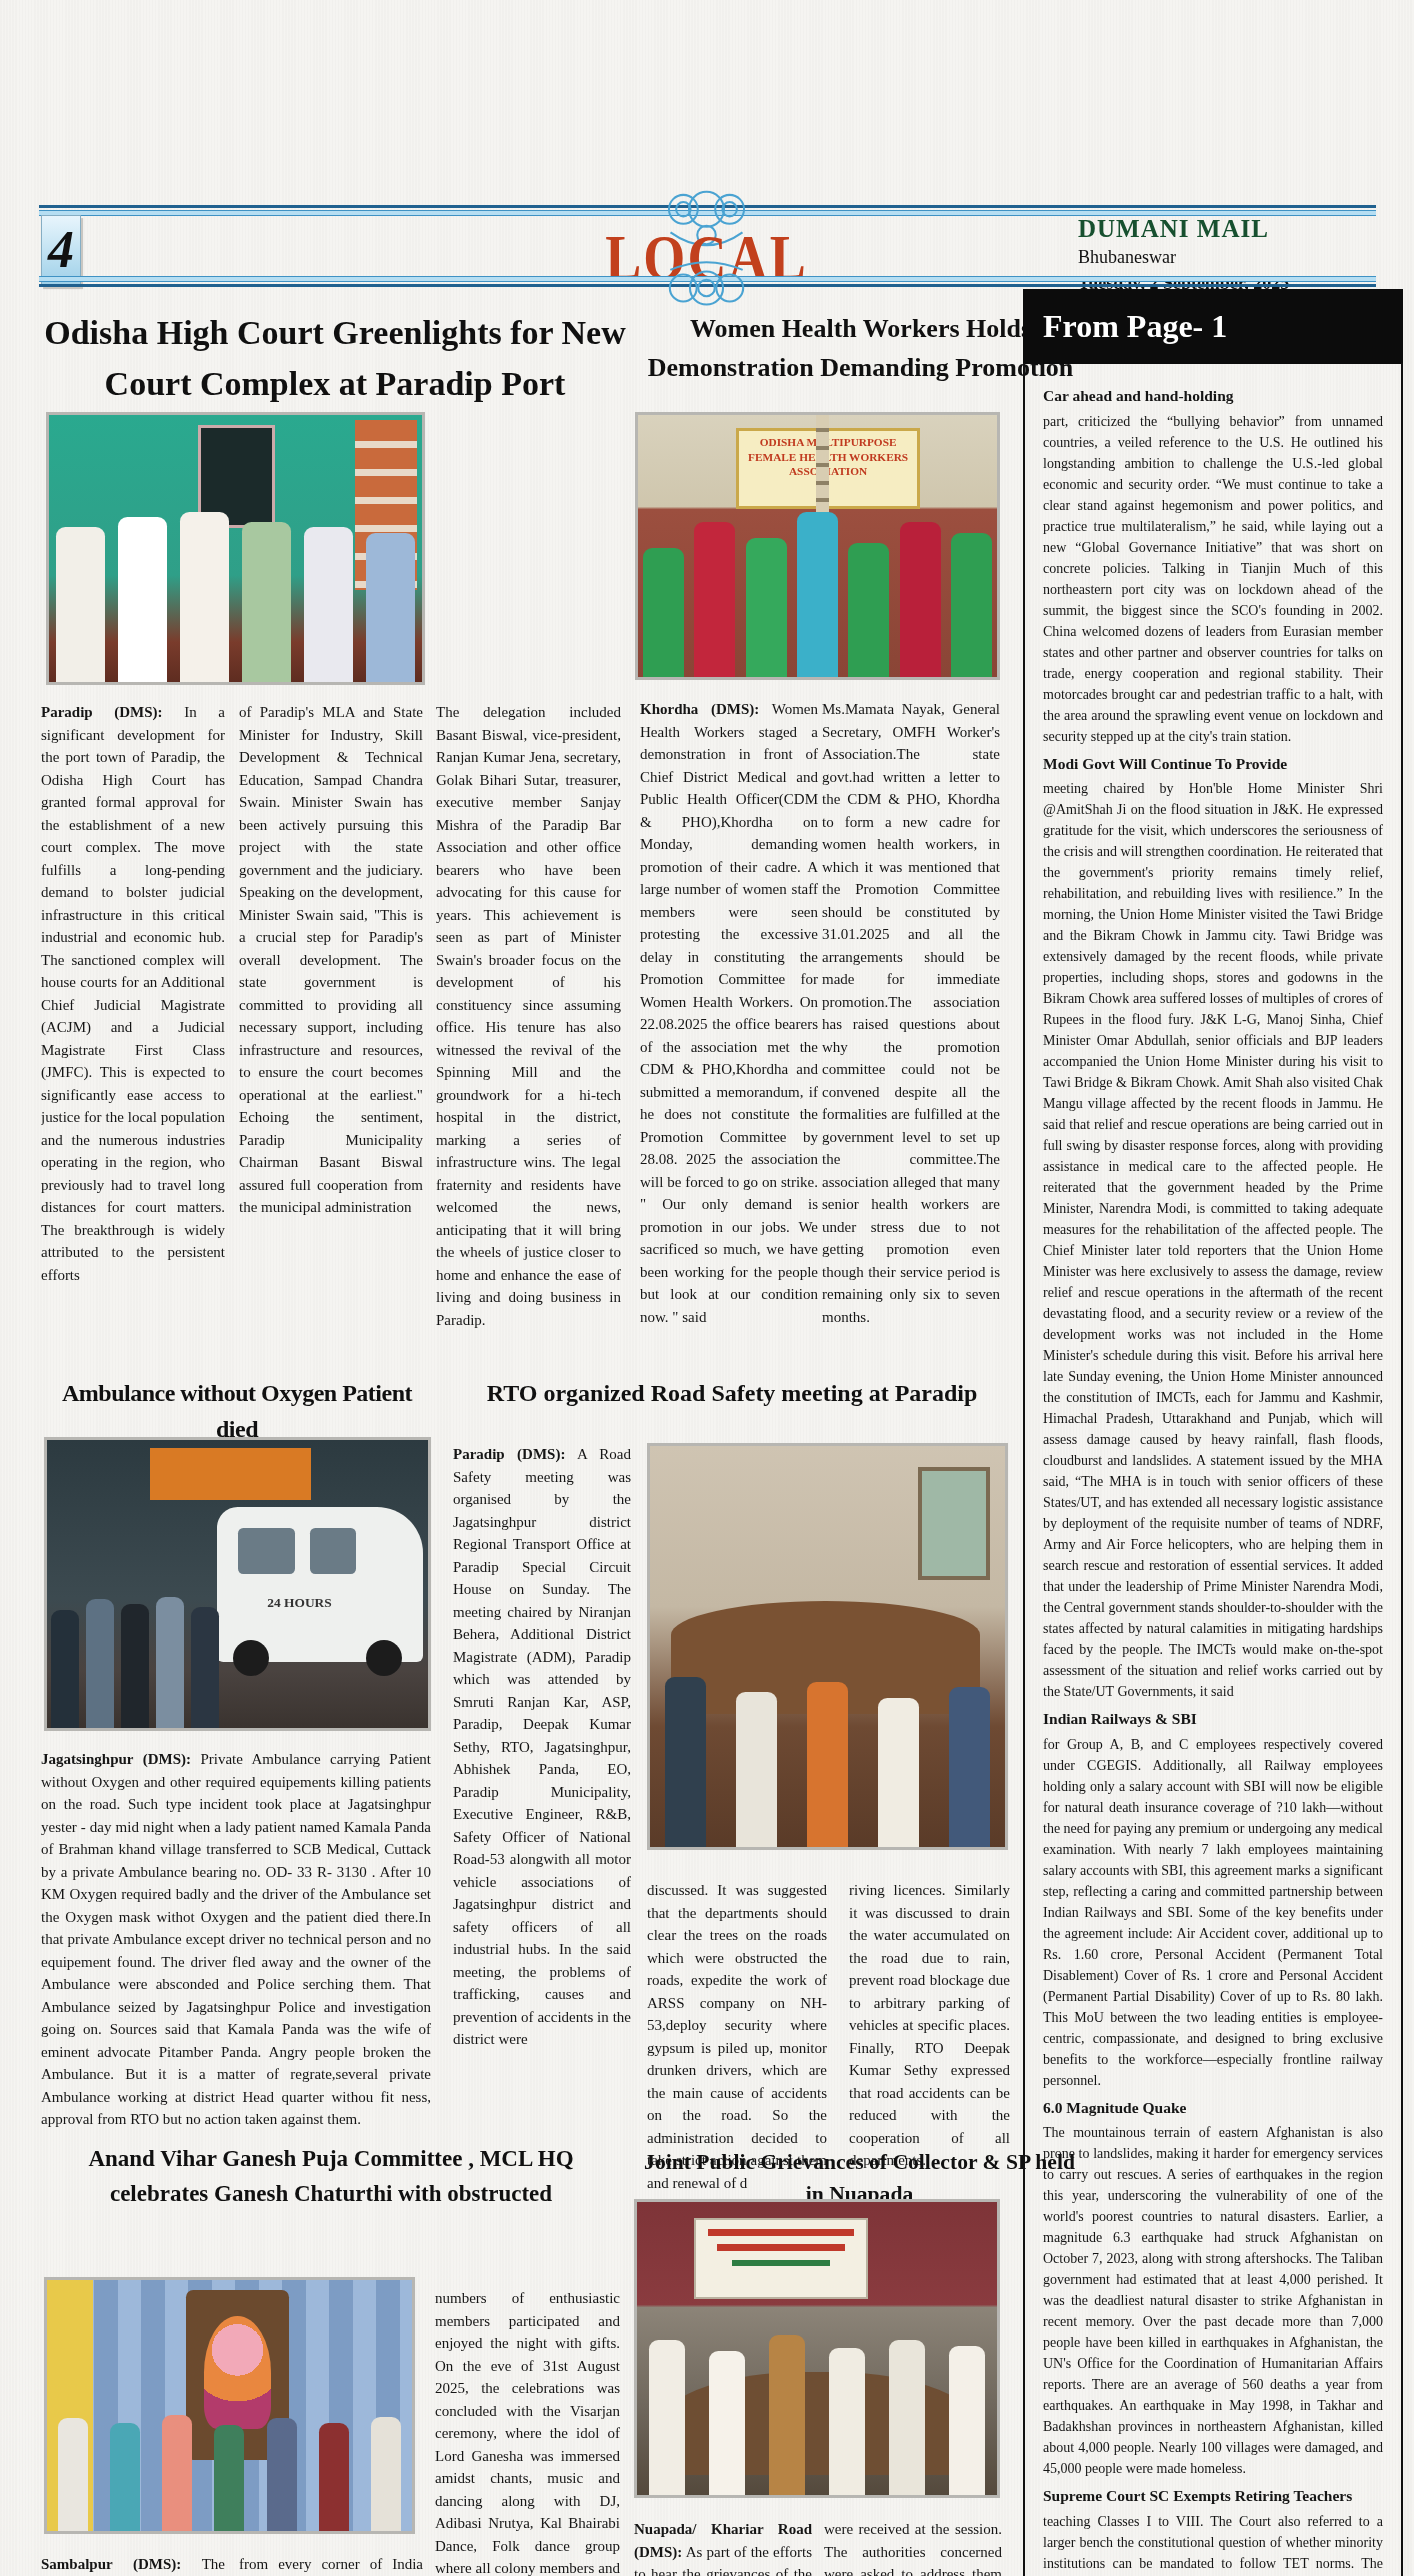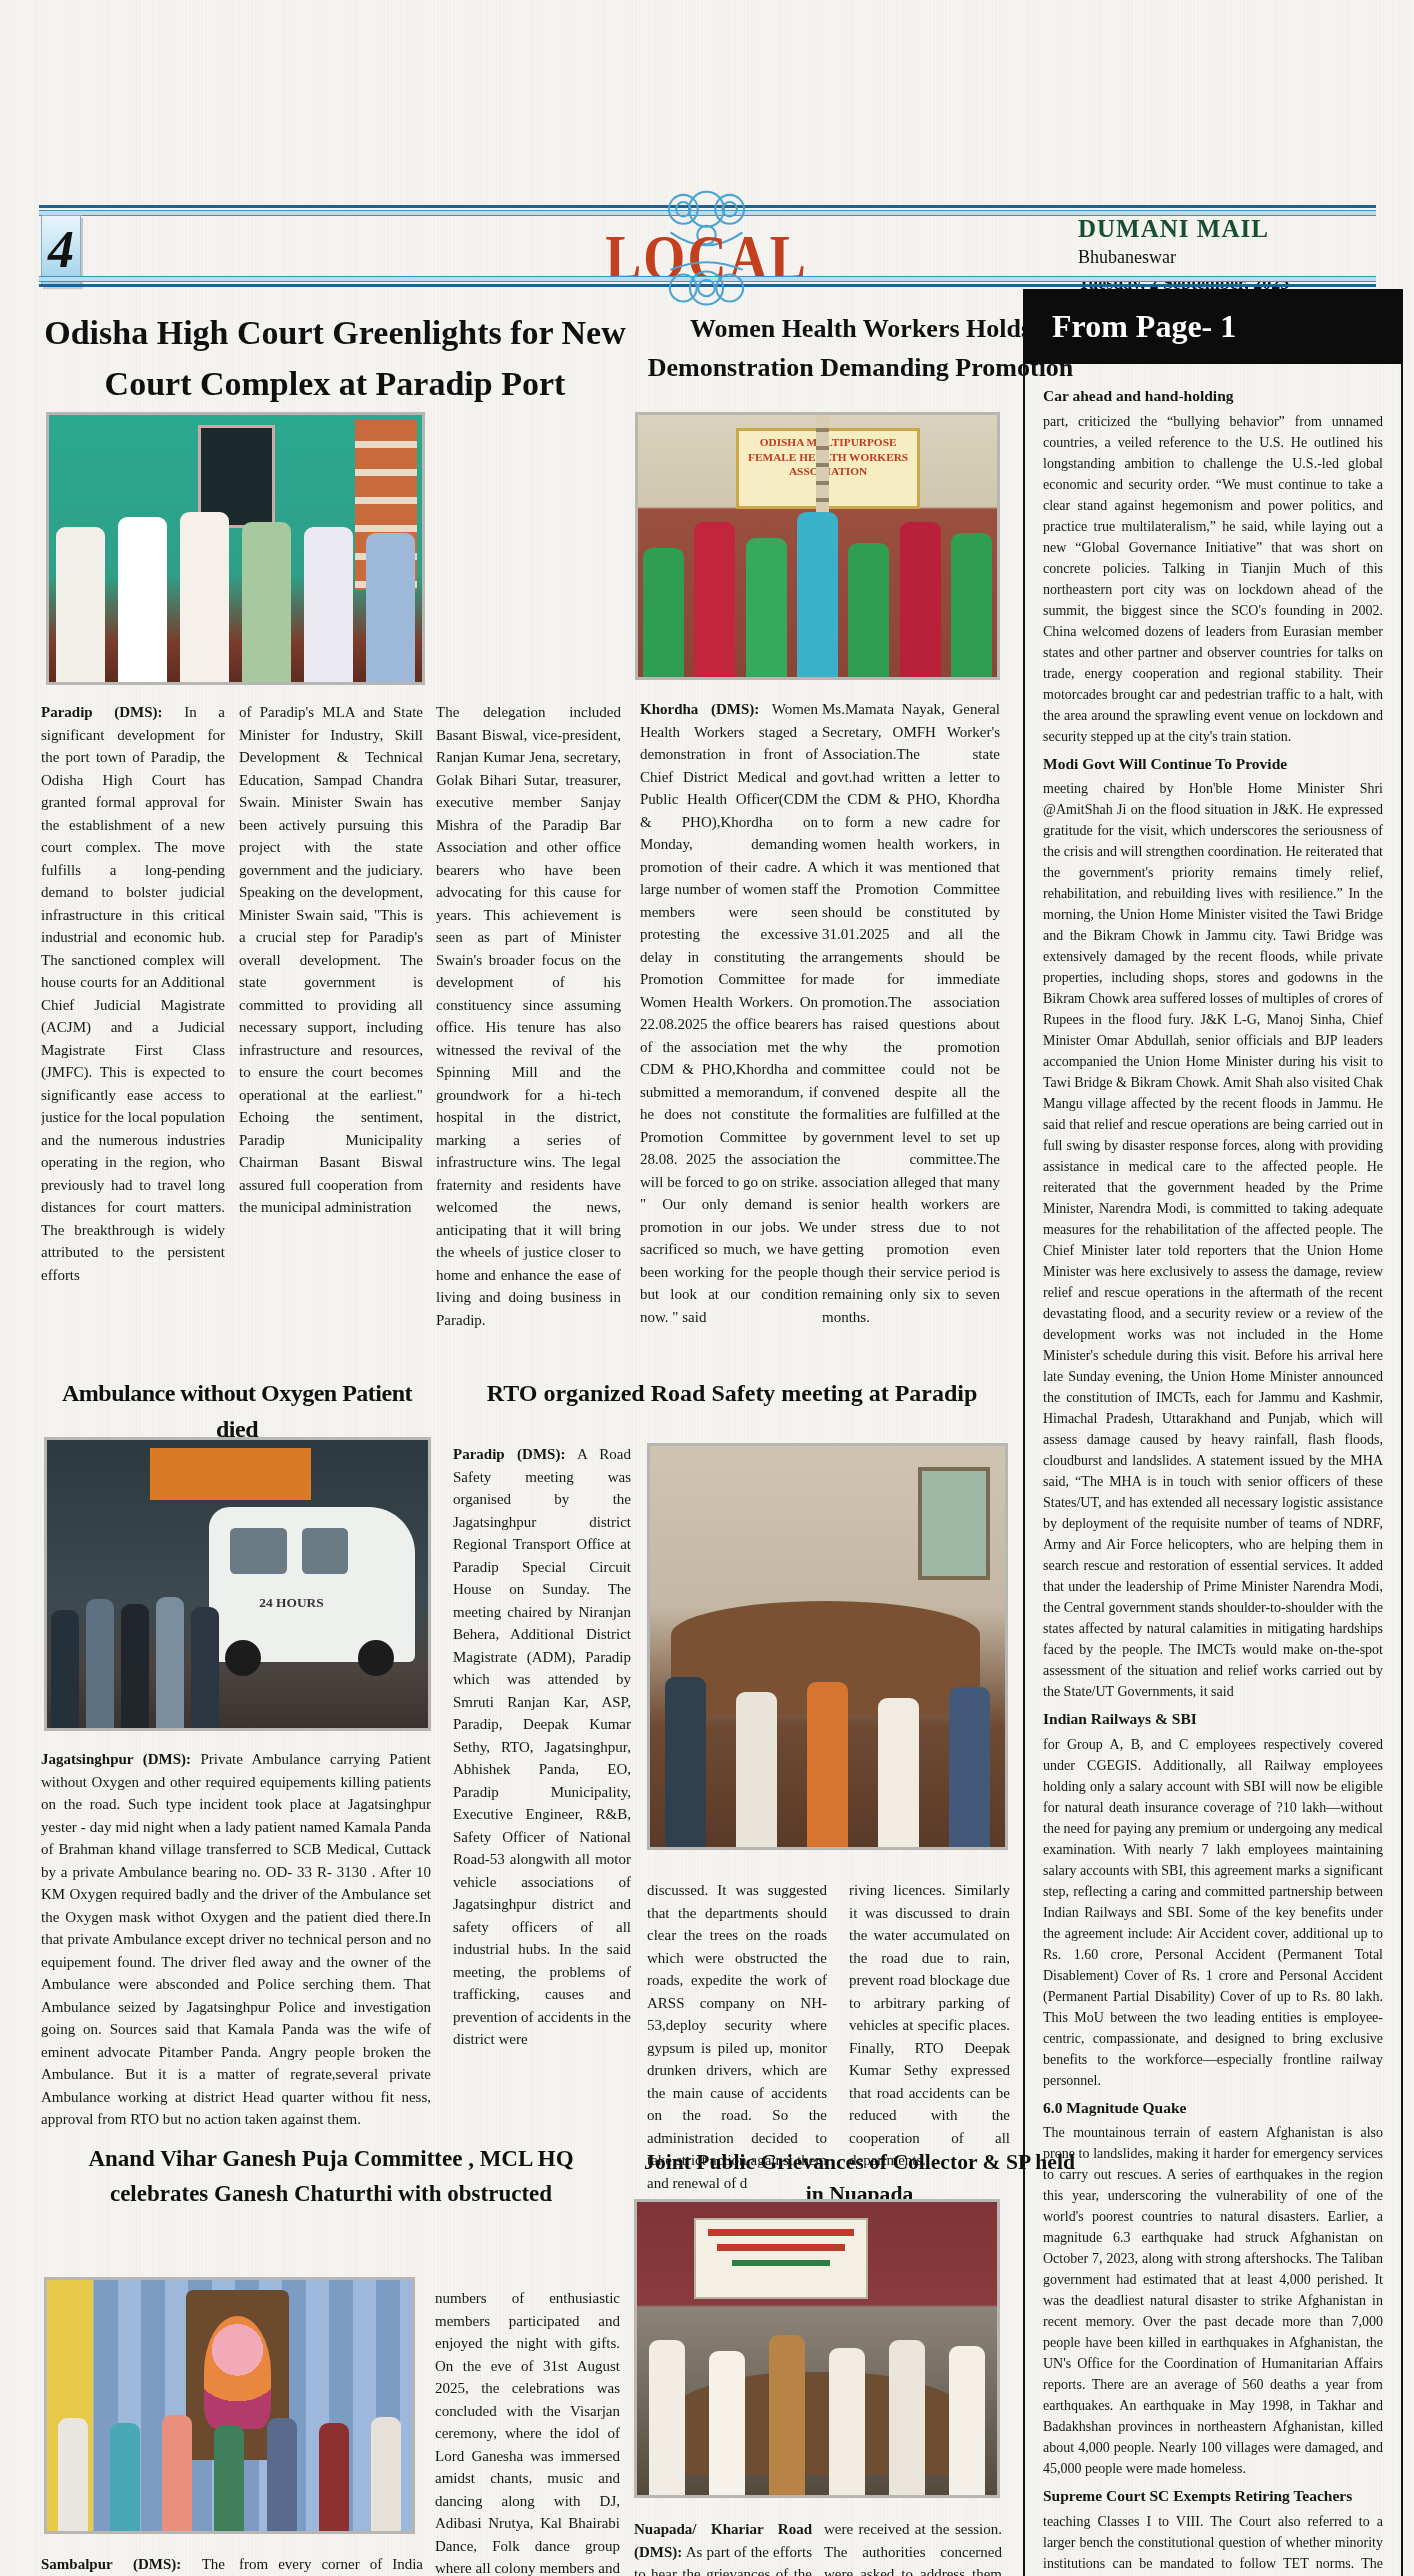--- a/index.html
+++ b/index.html
@@ -12,21 +12,21 @@
   .pagenum{background:linear-gradient(180deg,#e8f5fc 0%,#bfe1f2 55%,#9fd0e8 100%);
            border:1px solid #86aec4;box-shadow:2.1px 3.1px 0 #c9c7c2;text-align:center;}
   .pagenum span{font-size:52px;font-style:italic;font-weight:700;color:#111;line-height:67px;}
   .local{color:#c2401d;font-weight:700;font-size:54px;letter-spacing:2.1px;transform:scaleY(1.18);transform-origin:top center;text-align:center;}
   .brand{color:#17502f;font-weight:700;font-size:25px;font-variant:small-caps;letter-spacing:1px;}
   .brand-sub{font-size:18px;color:#111;margin-top:4.1px;}
   .brand-date{font-size:18px;color:#111;font-weight:700;margin-top:5.2px;}
   .hl{font-weight:700;text-align:center;color:#101010;line-height:1.5;}
   .col{font-size:15px;line-height:1.5;text-align:justify;overflow:hidden;}
   .col b{font-size:15px;}
-  .fpbox-bar{background:#0c0c0c;color:#fff;font-weight:700;font-size:32px;line-height:75px;padding-left:29px;}
+  .fpbox-bar{background:#0c0c0c;color:#fff;font-weight:700;font-size:32px;line-height:75px;padding-left:20px;}
   .fpcol{font-size:14px;line-height:1.5;text-align:justify;overflow:hidden;}
   .fpcol h3{font-size:15.5px;margin:5.2px 0 3.1px 0;}
   .fpcol p{margin:0 0 3.1px 0;}
   .photo{border:3.1px solid #b7b6b2;overflow:hidden;}
   .figrow{position:absolute;bottom:0;left:0;right:0;display:flex;justify-content:space-around;align-items:flex-end;}
   .fig{border-radius:9.3px 9.3px 0 0;}
   .banner-strip{position:absolute;text-align:center;font-weight:700;overflow:hidden;}
 </style>
 </head>
 <body>
@@ -120,21 +120,21 @@
   <div class="abs col" style="left:640px;top:698px;width:178px;height:672px;">
     <b>Khordha (DMS):</b>
     <span>Women Health Workers staged a demonstration in front of Chief District Medical and Public Health Officer(CDM &amp; PHO),Khordha on Monday, demanding promotion of their cadre. A large number of women staff members were seen protesting the excessive delay in constituting the Promotion Committee for Women Health Workers. On 22.08.2025 the office bearers of the association met the CDM &amp; PHO,Khordha and submitted a memorandum, if he does not constitute the Promotion Committee by 28.08. 2025 the association will be forced to go on strike. " Our only demand is promotion in our jobs. We sacrificed so much, we have been working for the people but look at our condition now. " said</span>
   </div>
   <div class="abs col" style="left:822px;top:698px;width:178px;height:672px;">Ms.Mamata Nayak, General Secretary, OMFH Worker's Association.The state govt.had written a letter to the CDM &amp; PHO, Khordha to form a new cadre for women health workers, in which it was mentioned that the Promotion Committee should be constituted by 31.01.2025 and all the arrangements should be made for immediate promotion.The association has raised questions about why the promotion committee could not be convened despite all the formalities are fulfilled at the government level to set up the committee.The association alleged that many senior health workers are under stress due to not getting promotion even though their service period is remaining only six to seven months.</div>
 
   <div class="abs hl" style="left:41px;top:1375px;width:392px;font-size:24px;letter-spacing:-0.5px;">Ambulance without Oxygen Patient died</div>
 
   <div class="abs photo" style="left:44px;top:1437px;width:387px;height:294px;background:linear-gradient(180deg,#2c3a40 0%,#3c4a50 55%,#4a4340 80%,#3a332f 100%);">
     <div class="banner-strip" style="left:103px;top:7.7px;width:155px;height:46px;background:#d97a24;color:#fff;font-size:10.3px;line-height:1.3;padding:3.1px;"></div>
-    <div class="abs" style="left:162px;top:67px;width:206px;height:155px;background:#eef0ee;border-radius:20.6px 46px 6.2px 6.2px;">
+    <div class="abs" style="left:170px;top:67px;width:206px;height:155px;background:#eef0ee;border-radius:20.6px 46px 6.2px 6.2px;">
       <div class="abs" style="left:20.6px;top:20.6px;width:57px;height:46px;background:#6a7b86;border-radius:5.2px;"></div>
       <div class="abs" style="left:93px;top:20.6px;width:46px;height:46px;background:#6a7b86;border-radius:5.2px;"></div>
       <div class="abs" style="left:31px;top:88px;width:103px;height:17.5px;color:#333;font-size:13.4px;font-weight:700;text-align:center;">24 HOURS</div>
       <div class="abs" style="left:15.5px;bottom:-14.4px;width:36px;height:36px;background:#1c1c1c;border-radius:50%;"></div>
       <div class="abs" style="right:20.6px;bottom:-14.4px;width:36px;height:36px;background:#1c1c1c;border-radius:50%;"></div>
     </div>
     <div class="figrow" style="height:134px;width:175px;">
       <div class="fig" style="width:28px;height:118px;background:#24303a;"></div>
       <div class="fig" style="width:28px;height:129px;background:#5d7183;"></div>
       <div class="fig" style="width:28px;height:124px;background:#20262c;"></div>

